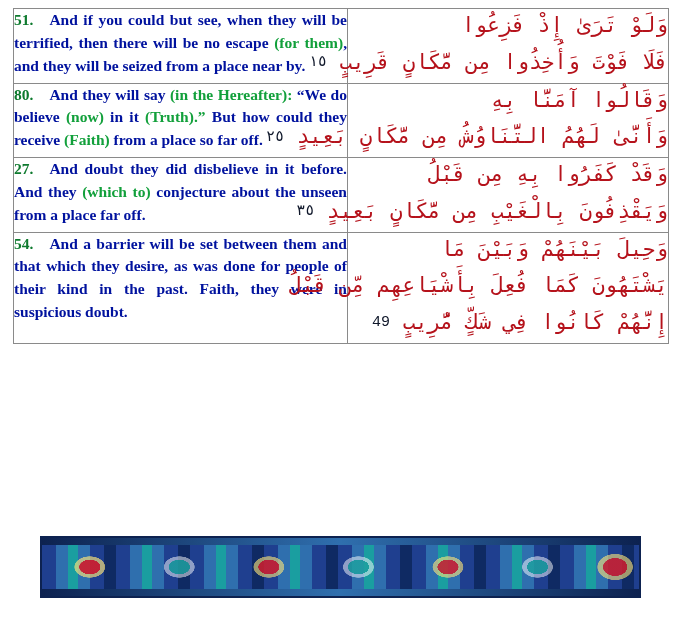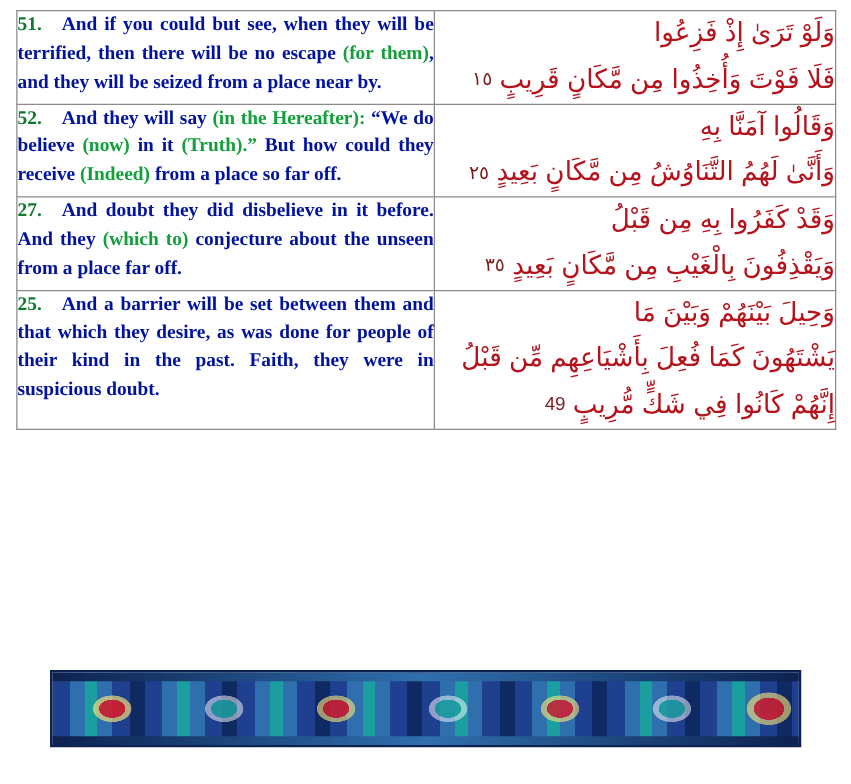--- a/index.html
+++ b/index.html
@@ -60,31 +60,31 @@
   }
   .vnum {
     color: #0e7a2e;
     font-weight: bold;
     margin-right: 16px;
   }
   .g {
     color: #12a03b;
   }
   .ar-line {
-    font-family: Liberation Sans, sans-serif;
+    font-family: Liberation Mono, monospace;
     direction: rtl;
     unicode-bidi: bidi-override;
     color: #b5121b;
     font-size: 21px;
     line-height: 1.75;
     white-space: nowrap;
     letter-spacing: 0.5px;
   }
   .ar-end {
-    color: #7f1d1d;
+    color: #0f172a;
     font-size: 15px;
     vertical-align: middle;
     margin-left: 44px;
   }
   
   .ornament {
     position: absolute;
     left: 40px;
     top: 536px;
     width: 601px;
@@ -147,21 +147,21 @@
           </td>
           <td class="arabic">
             <div class="ar-line">وَلَوْ تَرَىٰ إِذْ فَزِعُوا</div>
             <div class="ar-line"><span>فَلَا فَوْتَ وَأُخِذُوا مِن مَّكَانٍ قَرِيبٍ</span> <span class="ar-end">٥١</span></div>
           </td>
         </tr>
 
         <tr>
           <td class="translation">
             <div class="trans-text">
-              <span class="vnum">52.</span><span>And they will say </span><span class="g">(in the Hereafter):</span><span> “We do believe </span><span class="g">(now)</span><span> in it </span><span class="g">(Truth).”</span><span> But how could they receive </span><span class="g">(Indeed)</span><span> from a place so far off.</span>
+              <span class="vnum">80.</span><span>And they will say </span><span class="g">(in the Hereafter):</span><span> “We do believe </span><span class="g">(now)</span><span> in it </span><span class="g">(Truth).”</span><span> But how could they receive </span><span class="g">(Faith)</span><span> from a place so far off.</span>
             </div>
           </td>
           <td class="arabic">
             <div class="ar-line">وَقَالُوا آمَنَّا بِهِ</div>
             <div class="ar-line"><span>وَأَنَّىٰ لَهُمُ التَّنَاوُشُ مِن مَّكَانٍ بَعِيدٍ</span> <span class="ar-end">٥٢</span></div>
           </td>
         </tr>
 
         <tr>
           <td class="translation">
@@ -171,21 +171,21 @@
           </td>
           <td class="arabic">
             <div class="ar-line">وَقَدْ كَفَرُوا بِهِ مِن قَبْلُ</div>
             <div class="ar-line"><span>وَيَقْذِفُونَ بِالْغَيْبِ مِن مَّكَانٍ بَعِيدٍ</span> <span class="ar-end">٥٣</span></div>
           </td>
         </tr>
 
         <tr>
           <td class="translation">
             <div class="trans-text">
-              <span class="vnum">25.</span><span>And a barrier will be set between them and that which they desire, as was done for people of their kind in the past. Faith, they were in suspicious doubt.</span>
+              <span class="vnum">54.</span><span>And a barrier will be set between them and that which they desire, as was done for people of their kind in the past. Faith, they were in suspicious doubt.</span>
             </div>
           </td>
           <td class="arabic">
             <div class="ar-line">وَحِيلَ بَيْنَهُمْ وَبَيْنَ مَا</div>
             <div class="ar-line">يَشْتَهُونَ كَمَا فُعِلَ بِأَشْيَاعِهِم مِّن قَبْلُ</div>
             <div class="ar-line"><span>إِنَّهُمْ كَانُوا فِي شَكٍّ مُّرِيبٍ</span> <span class="ar-end">94</span></div>
           </td>
         </tr>
 
       </tbody>

